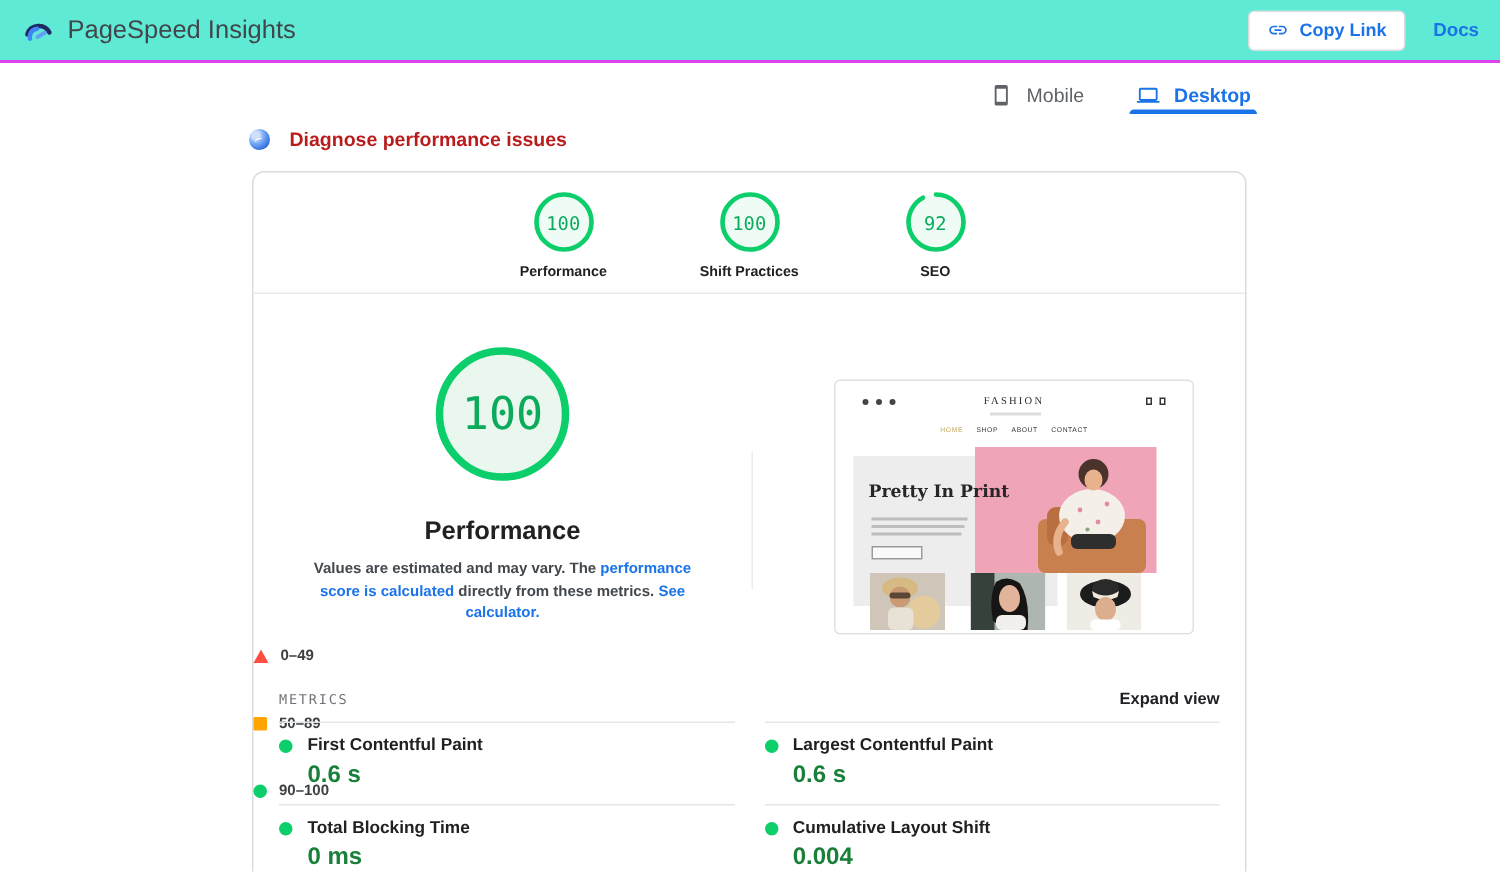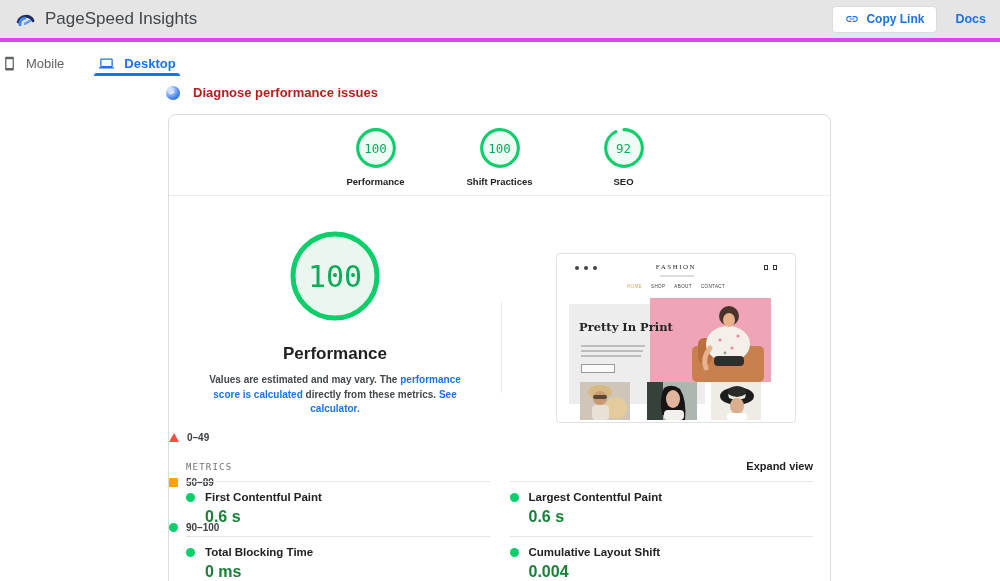--- a/index.html
+++ b/index.html
@@ -5,35 +5,35 @@
   * { box-sizing: border-box; margin: 0; padding: 0; }
   html,body { width:1000px; height:581px; }
   body {
     position: relative; overflow: hidden; background: #fff;
     font-family: "Liberation Sans", sans-serif; color:#202124;
   }
   
   .app-header {
     position:absolute; top:0; left:0; width:1000px; height:42px;
     display:flex; align-items:center; justify-content:space-between;
-    padding:0 14px; border-bottom:4px solid #d946ef; background:#e5e5e5;
+    padding:0 14px; border-bottom:2px solid #d946ef; background:#5eead4;
   }
   .brand { display:flex; align-items:center; gap:8px; }
   .brand-title { font-size:17px; color:#41464b; }
   .header-actions { display:flex; align-items:center; gap:18px; }
   .copy-link-btn {
     display:flex; align-items:center; gap:7px; height:27px; padding:0 12px;
     border:1px solid #dadce0; border-radius:4px; background:#fff;
     color:#1a73e8; font-size:12px; font-weight:bold; cursor:pointer;
   }
   .docs-link { color:#1a73e8; font-size:12.5px; font-weight:bold; text-decoration:none; }
   
   .tabs {
     position:absolute; top:42px; left:0; width:836px; height:34px;
-    display:flex; justify-content:flex-start; gap:30px;
+    display:flex; justify-content:flex-end; gap:30px;
   }
   .tab { display:flex; align-items:center; gap:9px; padding:8px 2px 0 2px; position:relative; cursor:pointer; }
   .tab .tab-label { font-size:13px; color:#5f6368; }
   .tab.active .tab-label { color:#1a73e8; font-weight:bold; }
   .tab-underline { position:absolute; left:-2px; right:-2px; bottom:0; height:3px; background:#1a73e8; border-radius:3px 3px 0 0; }
   
   .diagnose { position:absolute; left:166px; top:85px; display:flex; align-items:center; gap:13px; }
   .diagnose-icon {
     width:14px; height:14px; border-radius:50%;
     background: radial-gradient(circle at 32% 30%, #cfe0fc 0 18%, #7baaf7 40%, #2f6fe0 75%, #1b5fd0 100%);

